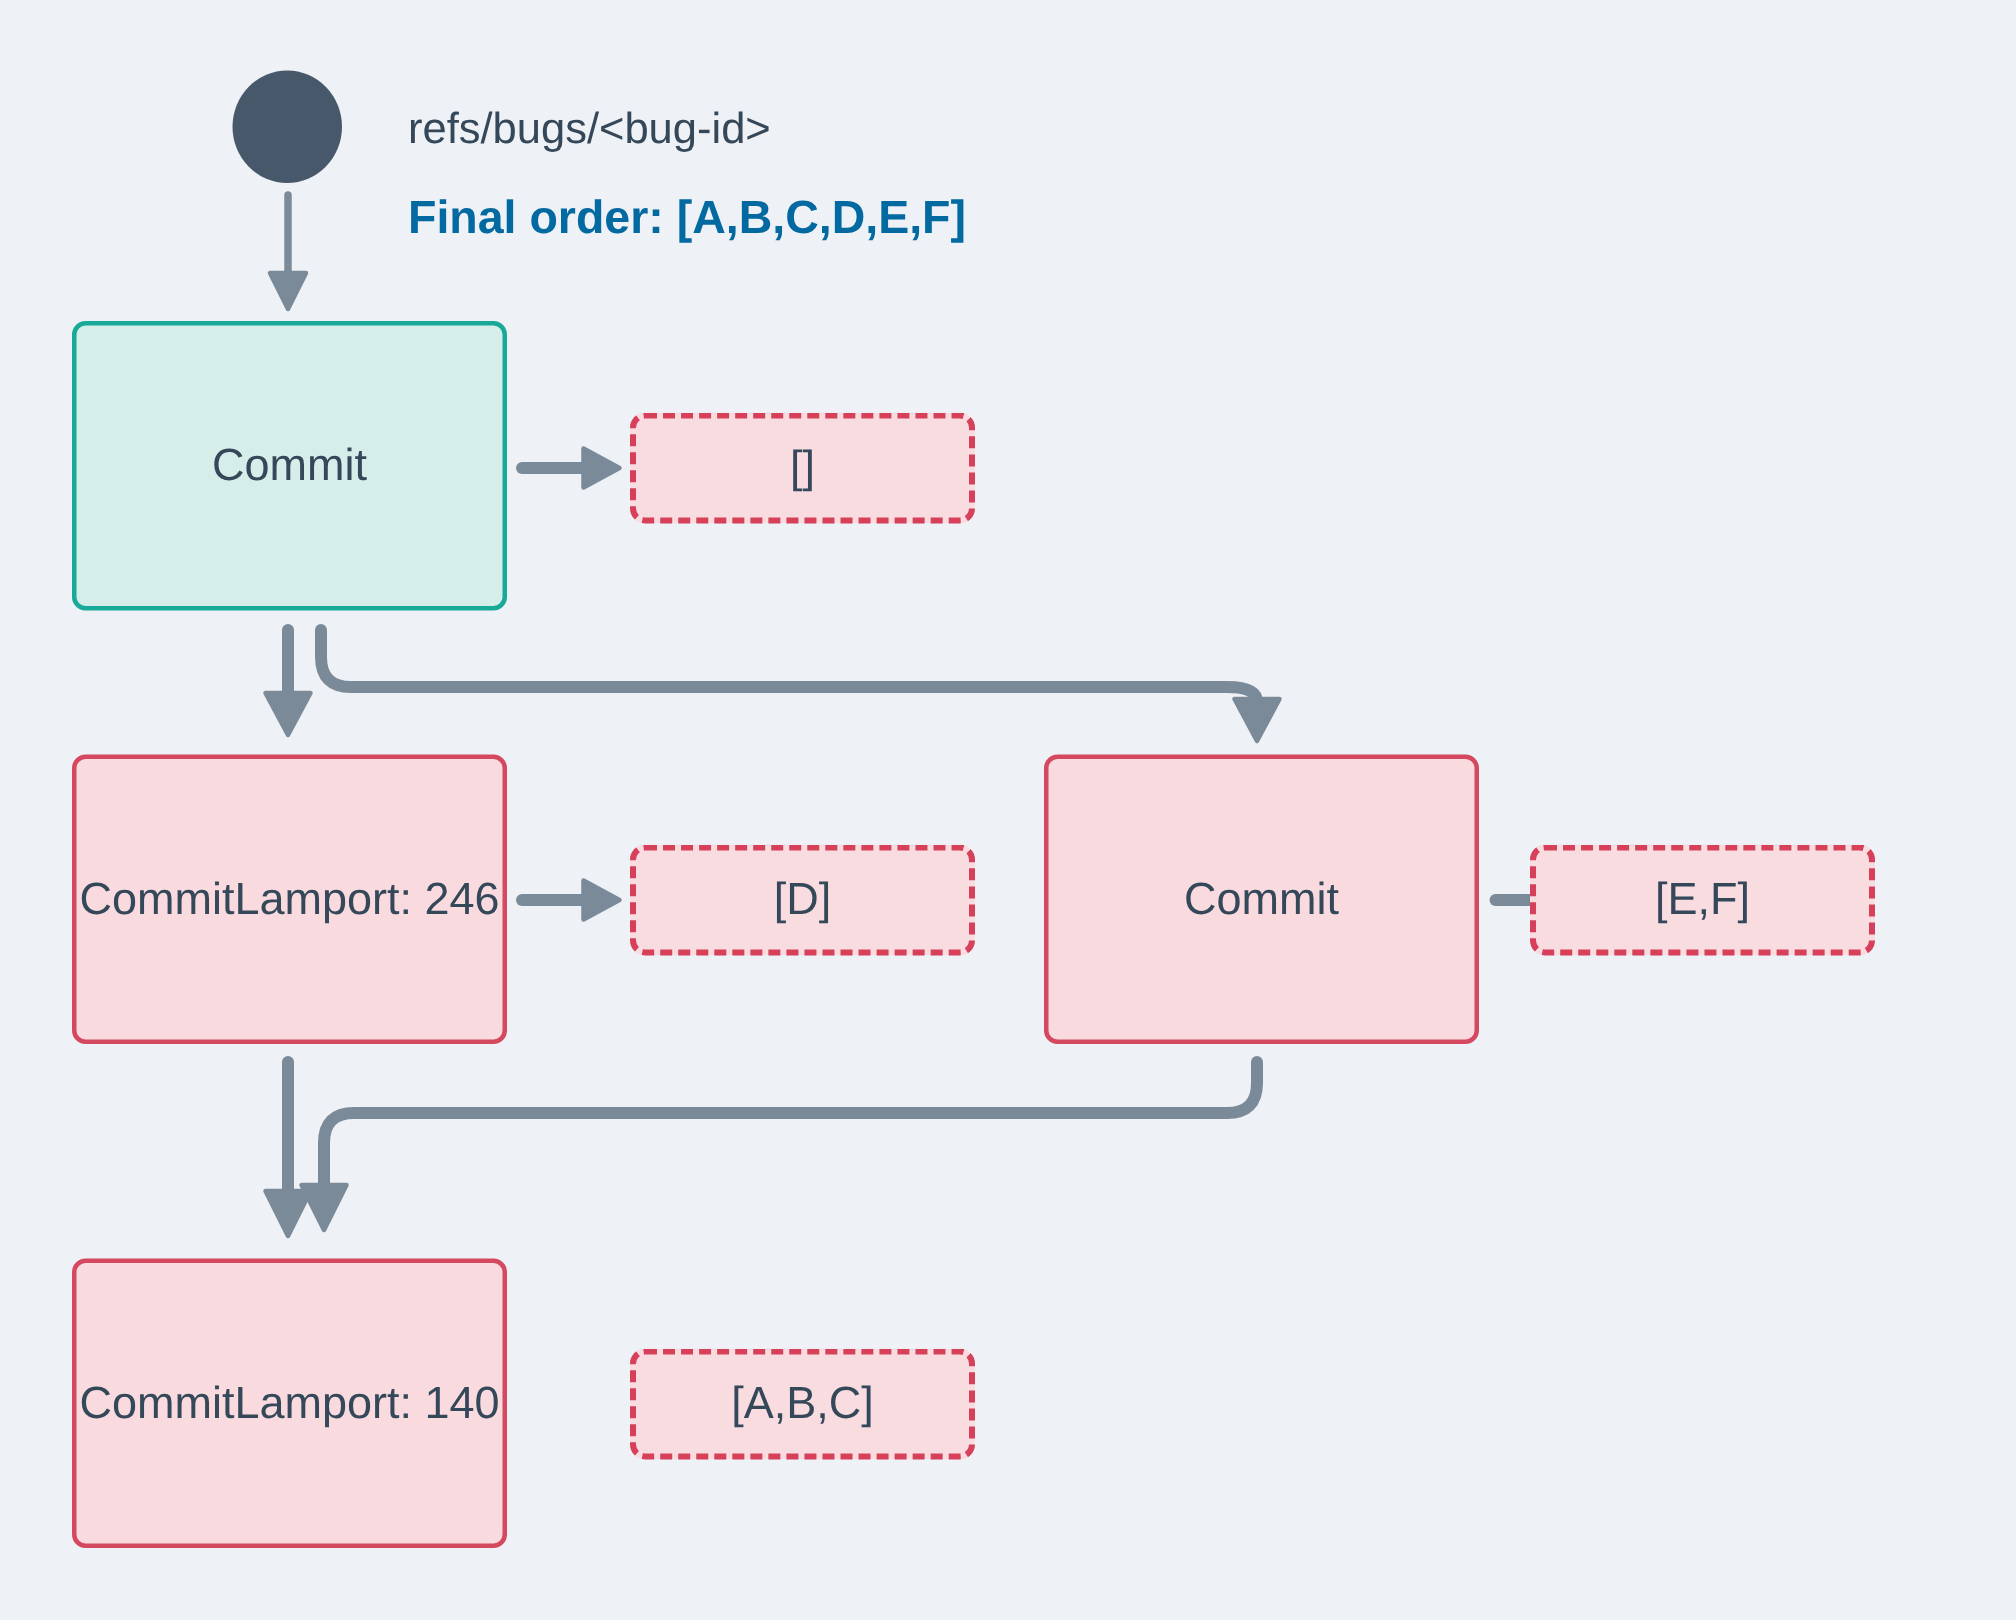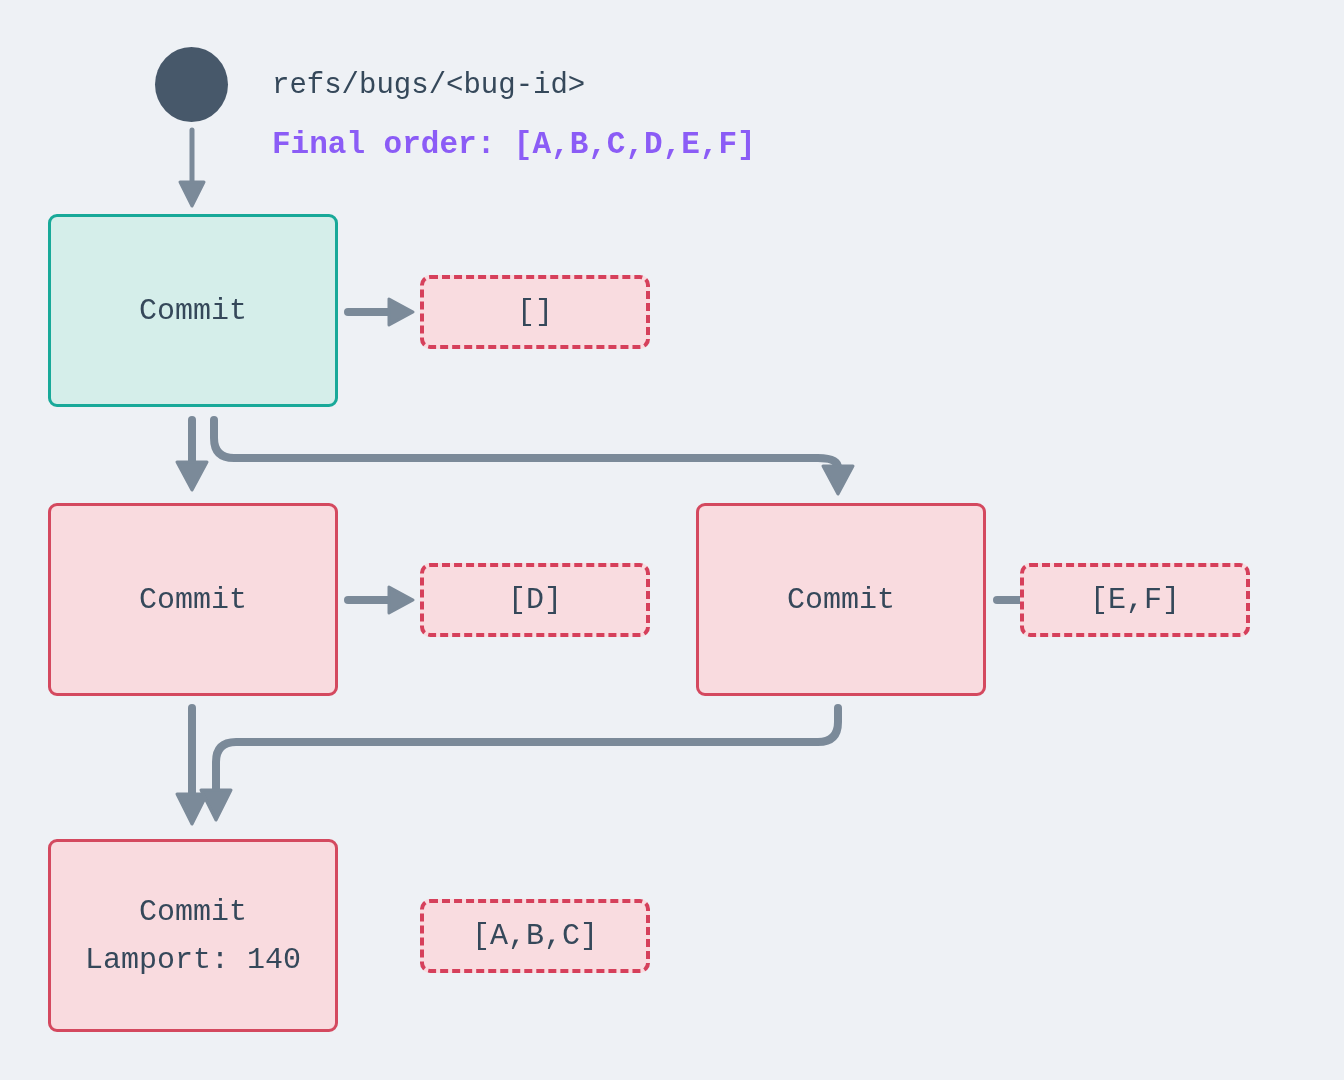--- a/index.html
+++ b/index.html
@@ -11,21 +11,20 @@
     height: 1080px;
     background: #eef1f5;
     font-family: "Liberation Sans", sans-serif;
     color: #35485a;
     overflow: hidden;
   }
   .canvas {
     position: relative;
     width: 1344px;
     height: 1080px;
-    font-family: Liberation Mono, monospace;
   }
   .connectors {
     position: absolute;
     left: 0;
     top: 0;
     width: 1344px;
     height: 1080px;
     pointer-events: none;
   }
   .ref-circle {
@@ -46,31 +45,31 @@
     color: #35485a;
     white-space: nowrap;
   }
   .final-order {
     position: absolute;
     left: 272px;
     top: 128px;
     font-size: 31px;
     line-height: 34px;
     font-weight: bold;
-    color: #8b5cf6;
+    color: #0369a1;
     white-space: nowrap;
   }
   .commit {
     position: absolute;
     width: 290px;
     height: 193px;
     box-sizing: border-box;
     border-radius: 9px;
     display: flex;
-    flex-direction: column;
+    flex-direction: row;
     align-items: center;
     justify-content: center;
     text-align: left;
   }
   .commit-teal {
     background: #d5eeea;
     border: 3px solid #18a999;
   }
   .commit-red {
     background: #f9dbdf;
@@ -142,20 +141,21 @@
 
   <div class="commit commit-teal" style="left:48px; top:214px;">
     <div class="commit-line">Commit</div>
   </div>
   <div class="result" style="left:420px; top:275px;">
     <span>[]</span>
   </div>
 
   <div class="commit commit-red" style="left:48px; top:503px;">
     <div class="commit-line">Commit</div>
+    <div class="commit-line">Lamport: 246</div>
   </div>
   <div class="result" style="left:420px; top:563px;">
     <span>[D]</span>
   </div>
 
   <div class="commit commit-red" style="left:696px; top:503px;">
     <div class="commit-line">Commit</div>
   </div>
   <div class="result" style="left:1020px; top:563px;">
     <span>[E,F]</span>

